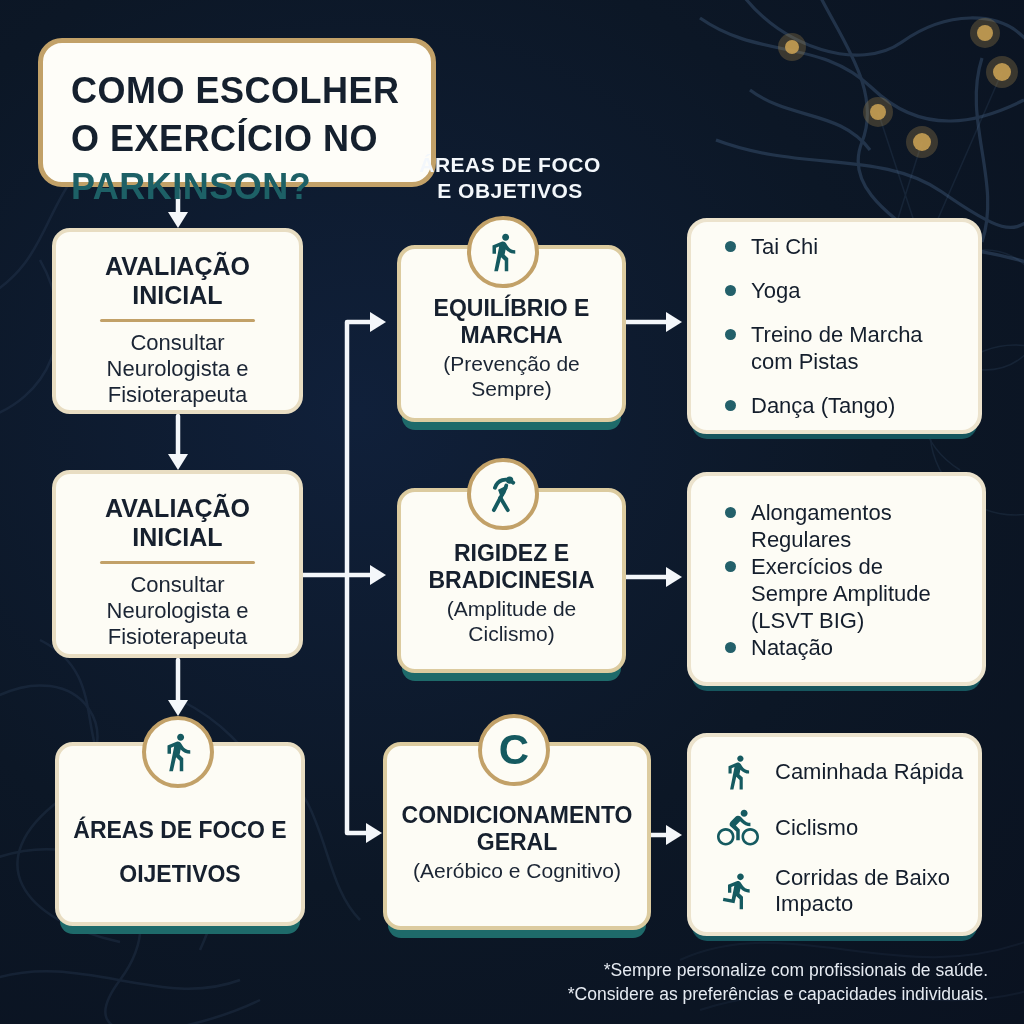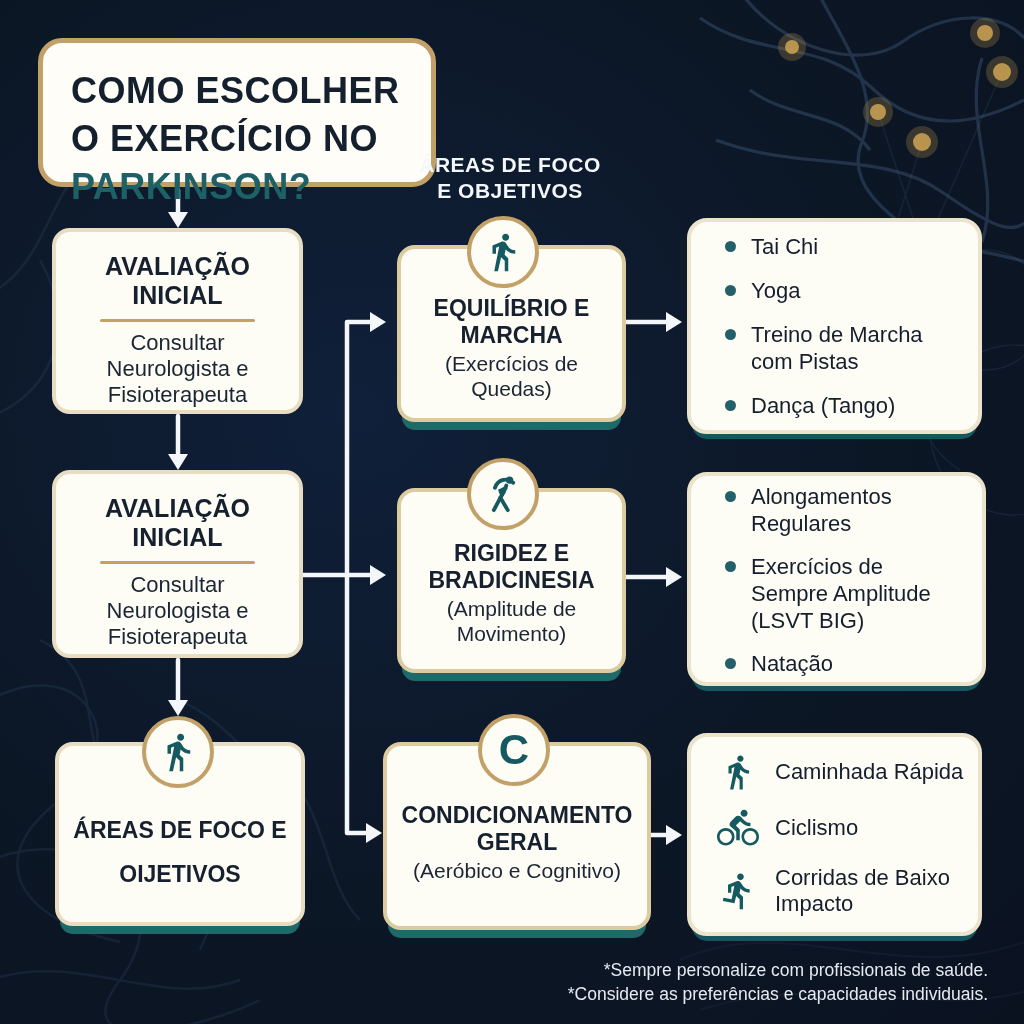--- a/index.html
+++ b/index.html
@@ -42,21 +42,21 @@
   .mhead.wide{max-width:250px;}
   .msub{font-size:21px;line-height:25px;color:#1b2534;max-width:170px;margin-top:2px;}
   .msub.wide{max-width:250px;}
   #mbox1-circle{left:467px;top:216px;}
   #mbox2-circle{left:467px;top:458px;}
   #mbox3-circle{left:478px;top:714px;}
   #lbox3-circle{left:142px;top:716px;}
   .c-letter{font-size:42px;font-weight:800;color:#155a60;line-height:1;}
   .rbox{border:4px solid #ece3cd;border-radius:20px;display:flex;flex-direction:column;justify-content:center;box-shadow:0 10px 0 -5px #16565e;}
   #rbox1{left:687px;top:218px;width:295px;height:216px;padding:14px 16px 14px 34px;gap:17px;}
-  #rbox2{left:687px;top:472px;width:299px;height:214px;padding:15px 14px 14px 34px;gap:16px;}
+  #rbox2{left:687px;top:472px;width:299px;height:214px;padding:15px 14px 14px 34px;}
   #rbox3{left:687px;top:733px;width:295px;height:203px;padding:12px 12px 12px 26px;gap:15px;}
   .bullet-item{display:flex;align-items:flex-start;gap:15px;}
   .dot{flex:none;width:11px;height:11px;border-radius:50%;background:#23606a;margin-top:8px;}
   .btext{font-size:22px;line-height:27px;color:#141e2c;max-width:215px;}
   .btext.narrow{max-width:200px;}
   .icon-item{display:flex;align-items:center;gap:16px;}
   .icon-item .ic{flex:none;width:42px;display:flex;justify-content:center;}
   .itext{font-size:22px;line-height:26px;color:#141e2c;max-width:205px;}
   #footnote{
     position:absolute;right:36px;bottom:18px;text-align:right;z-index:2;
@@ -167,31 +167,31 @@
     <div class="lhead big">ÁREAS DE FOCO E OIJETIVOS</div>
   </div>
   <div class="circle" id="lbox3-circle">
     <svg width="42" height="42" viewBox="0 0 24 24">
       <path fill="#155a60" d="M13.5 5.5c1.09 0 2-.91 2-2s-.91-2-2-2-2 .91-2 2 .91 2 2 2zM9.8 8.9L7 23h2.1l1.8-8 2.1 2v6h2v-7.5l-2.1-2 .6-3c1.3 1.5 3.3 2.5 5.5 2.5v-2c-1.9 0-3.5-1-4.3-2.4l-1-1.6c-.4-.6-1-1-1.7-1-.3 0-.5.1-.8.1L6 8.3V13h2V9.6l1.8-.7"></path>
     </svg>
   </div>
 
   <div class="box mbox tealshadow" id="mbox1">
     <div class="mhead">EQUILÍBRIO E MARCHA</div>
-    <div class="msub">(Exercícios de Quedas)</div>
+    <div class="msub">(Prevenção de Sempre)</div>
   </div>
   <div class="circle" id="mbox1-circle">
     <svg width="42" height="42" viewBox="0 0 24 24">
       <path fill="#155a60" d="M13.5 5.5c1.09 0 2-.91 2-2s-.91-2-2-2-2 .91-2 2 .91 2 2 2zM9.8 8.9L7 23h2.1l1.8-8 2.1 2v6h2v-7.5l-2.1-2 .6-3c1.3 1.5 3.3 2.5 5.5 2.5v-2c-1.9 0-3.5-1-4.3-2.4l-1-1.6c-.4-.6-1-1-1.7-1-.3 0-.5.1-.8.1L6 8.3V13h2V9.6l1.8-.7"></path>
     </svg>
   </div>
 
   <div class="box mbox tealshadow" id="mbox2">
     <div class="mhead">RIGIDEZ E BRADICINESIA</div>
-    <div class="msub">(Amplitude de Movimento)</div>
+    <div class="msub">(Amplitude de Ciclismo)</div>
   </div>
   <div class="circle" id="mbox2-circle">
     <svg width="44" height="44" viewBox="0 0 24 24">
       <g fill="none" stroke="#155a60" stroke-width="2.1" stroke-linecap="round">
         <circle cx="15.6" cy="4.4" r="2" fill="#155a60" stroke="none"></circle>
         <path d="M7.6 8.6 C9 4.4 13.6 2.6 17.6 5.8"></path>
         <path d="M13.8 7.4 C13 10.2 12 12.2 10.6 14"></path>
         <path d="M13.4 8.8 L10.6 10.2 L11.4 12.4"></path>
         <path d="M10.6 14 L7 20.8"></path>
         <path d="M10.6 14 L14.6 20.8"></path>

